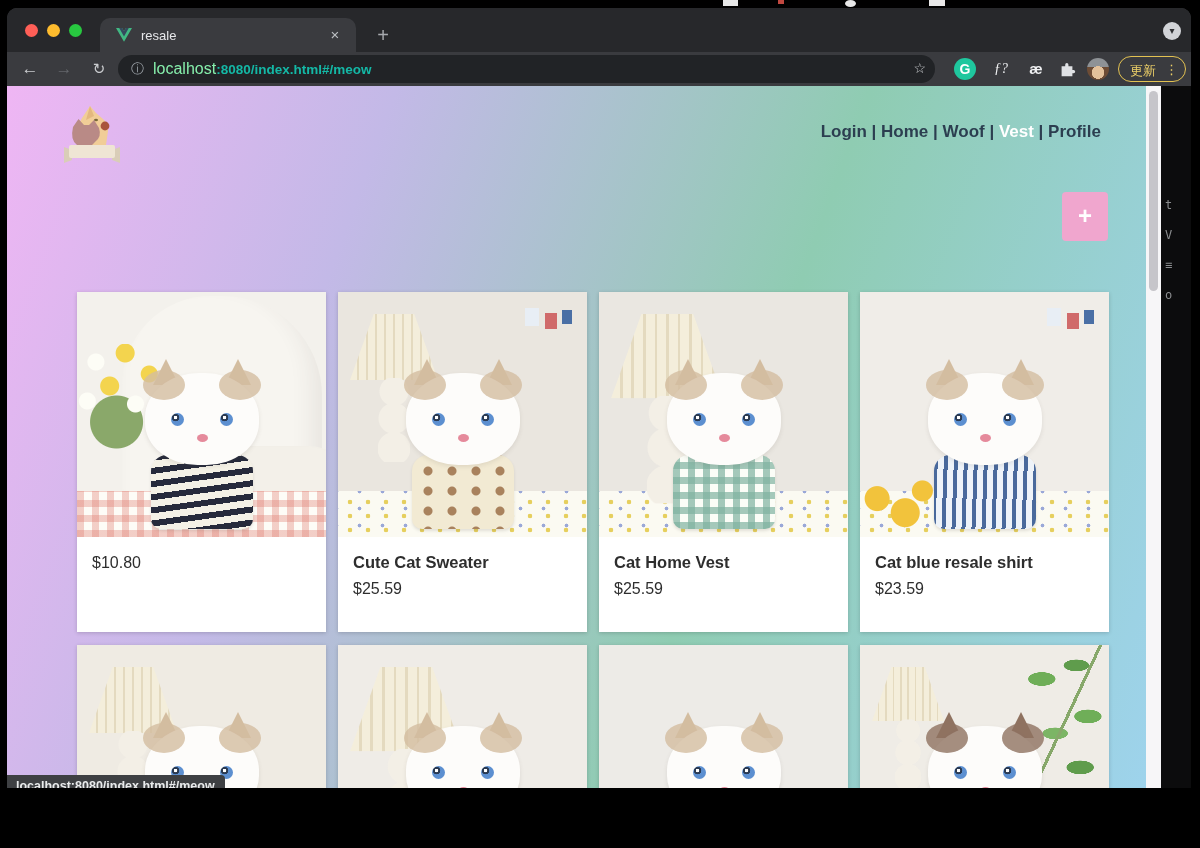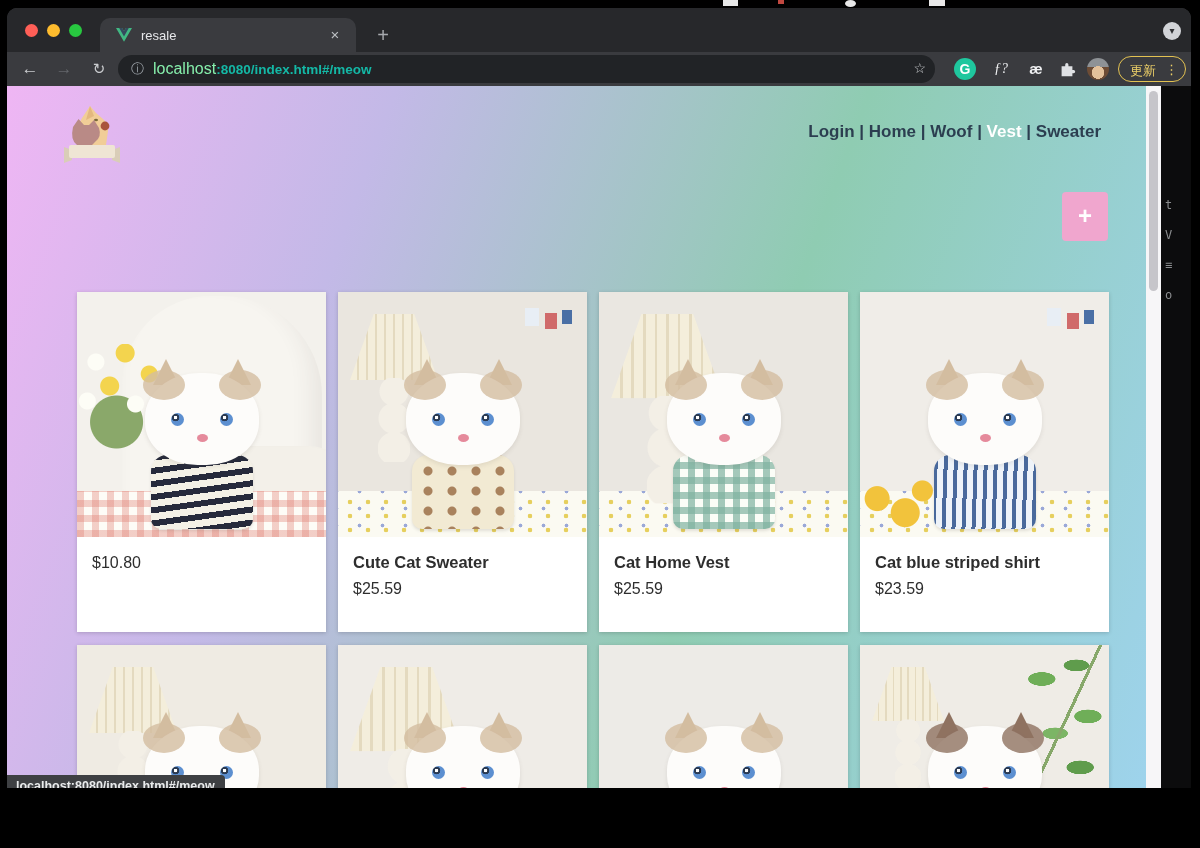--- a/index.html
+++ b/index.html
@@ -234,21 +234,21 @@
       <svg class="site-logo" width="64" height="62" viewBox="0 0 64 62">
         <path fill="#f1cd97" d="M30 3 L22 15 Q16 24 18 33 L20 42 L46 42 L48 28 Q49 21 43 16 L36 10 Z"></path>
         <path fill="#e3b87e" d="M30 3 L26 17 L34 13 Z"></path>
         <circle cx="45" cy="23" r="4.4" fill="#a9543c"></circle>
         <ellipse cx="36" cy="17" rx="2" ry="1.3" fill="#7a6a3a"></ellipse>
         <path fill="#b98a86" d="M13 24 l5.5-8 5.5 6 h5 l5-5 5 8 q3 9-4 14 l-3 3 h-15 q-7-5-4-18 z"></path>
         <path fill="#d9cdb8" d="M4 44 l8 3 v10 l-8 3 z M60 44 l-8 3 v10 l8 3 z"></path>
         <rect x="9" y="42" width="46" height="13" rx="2" fill="#efe5d4"></rect>
       </svg>
 
-      <nav class="main-nav"><span class="nav-link">Login</span><span class="nav-sep"> | </span><span class="nav-link">Home</span><span class="nav-sep"> | </span><span class="nav-link">Woof</span><span class="nav-sep"> | </span><span class="nav-link active">Vest</span><span class="nav-sep"> | </span><span class="nav-link">Sweater</span></nav>
+      <nav class="main-nav"><span class="nav-link">Login</span><span class="nav-sep"> | </span><span class="nav-link">Home</span><span class="nav-sep"> | </span><span class="nav-link">Woof</span><span class="nav-sep"> | </span><span class="nav-link active">Vest</span><span class="nav-sep"> | </span><span class="nav-link">Profile</span></nav>
 
 
       <div class="add-btn">+</div>
 
       <div class="grid">
   <div class="card">
     <div class="photo" style="background: rgb(243, 241, 236);">
       <div class="chair">
                 <div class="chair-arm"></div>
               </div>
@@ -350,21 +350,21 @@
         <div class="head">
           <div class="patch l"></div>
                   <div class="patch r"></div>
           <div class="eye l"></div>
                   <div class="eye r"></div>
           <div class="nose"></div>
         </div>
       </div>
     </div>
     <div class="info">
-      <div class="p-title">Cat blue striped shirt</div>
+      <div class="p-title">Cat blue resale shirt</div>
       <div class="p-price">$23.59</div>
     </div>
   </div>
 
   <div class="card">
     <div class="photo" style="background: rgb(239, 235, 227);">
 
       <div class="floor floral"></div>
       <div class="lamp">
         <div class="lamp-shade"></div>

